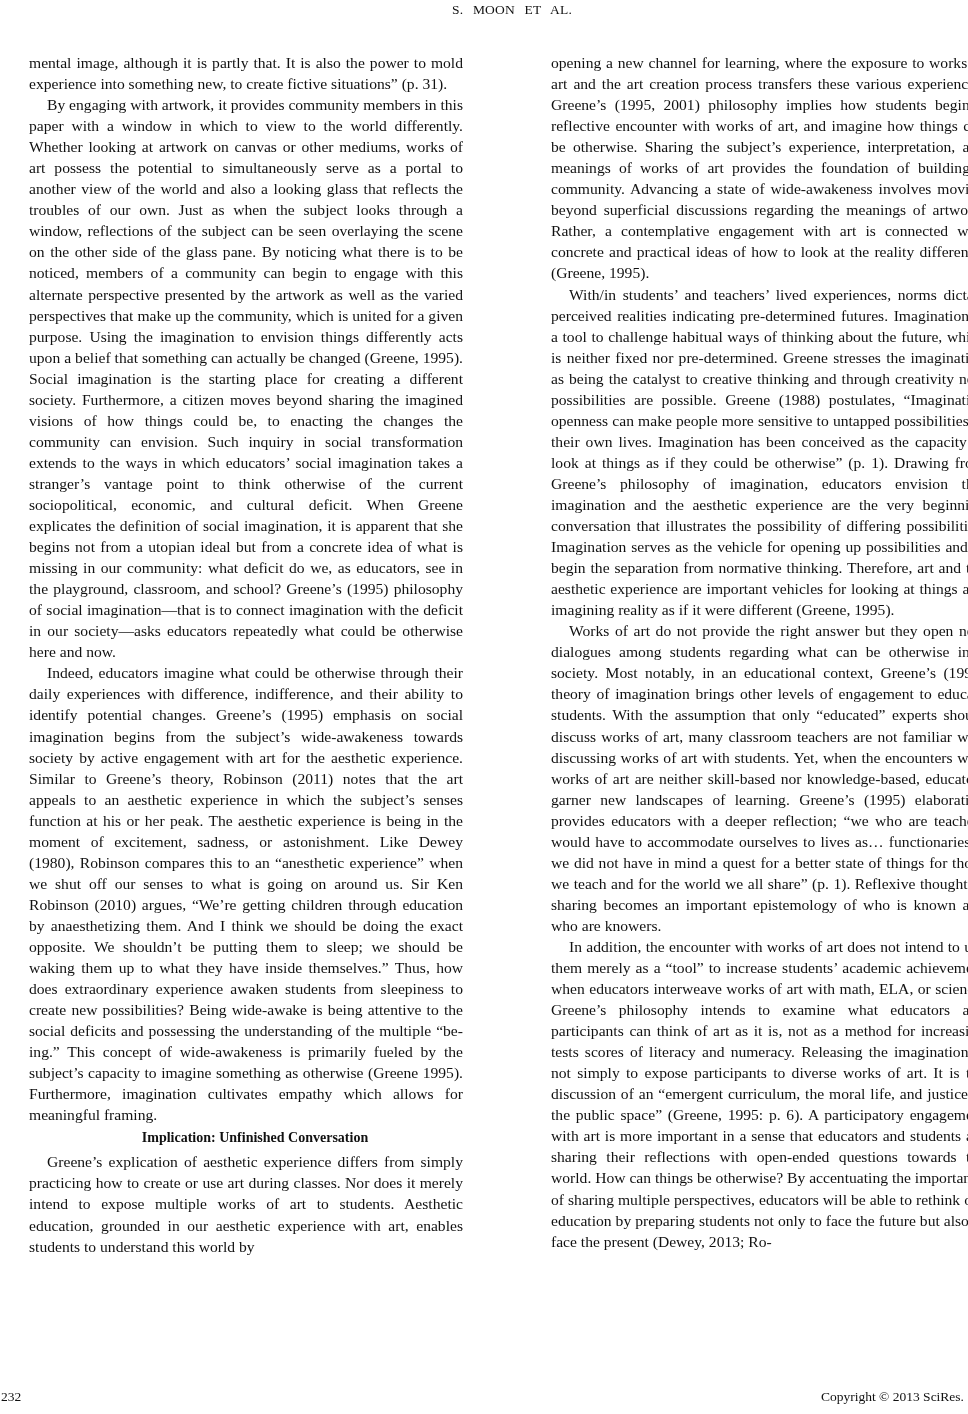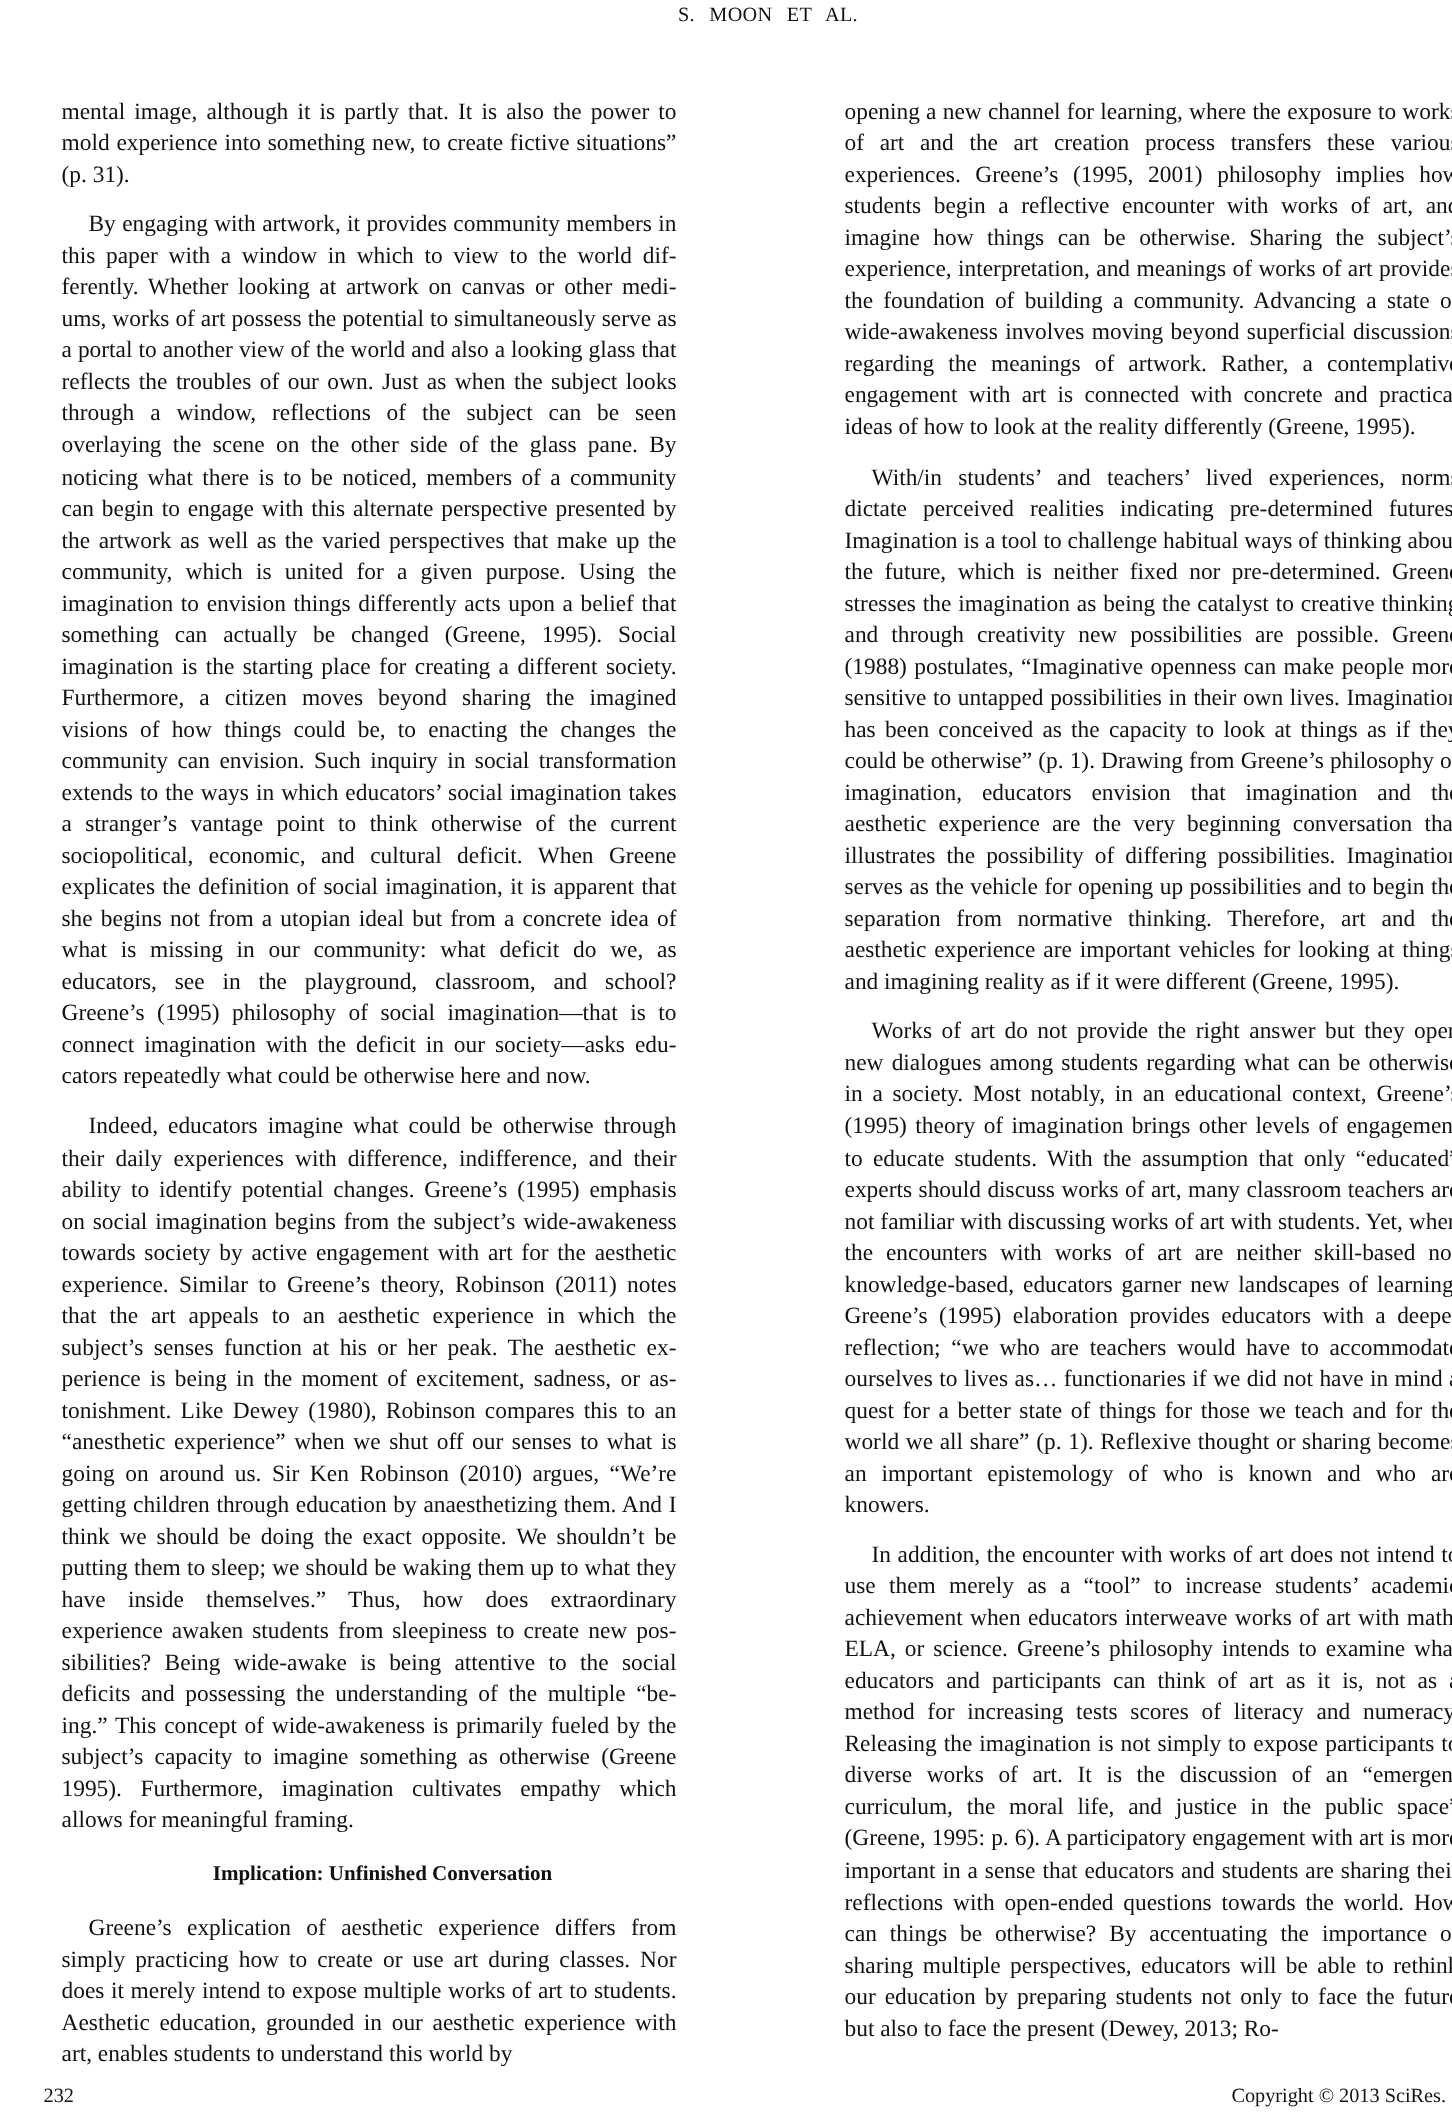--- a/index.html
+++ b/index.html
@@ -12,28 +12,28 @@
     position: absolute; top: 2px; left: 0; width: 968px; text-align: center;
     font-size: 13.5px; letter-spacing: 0.2px; word-spacing: 6px; padding-left: 28px;
   }
   .col {
     position: absolute; top: 52px; width: 462px;
     font-size: 15.6px; line-height: 21.05px;
     text-align: justify; hyphens: manual;
   }
   .col.left { left: 1px; }
   .col.right { left: 523px; }
-  .col p { margin: 12px; text-indent: 18px; padding-left: 28px; }
+  .col p { margin: 0; text-indent: 18px; padding-left: 28px; }
   .col p.noindent { text-indent: 0; }
   .section-heading {
     font-weight: bold; font-size: 14px; text-align: center;
     margin: 20px 0 12px 0; line-height: 26px; text-indent: 0;
   }
   .footer-left {
-    position: absolute; top: 1389px; left: 1px; font-size: 13.5px; margin-left: 28px;
+    position: absolute; top: 1389px; left: 1px; font-size: 13.5px;
   }
   .footer-right {
     position: absolute; top: 1389px; right: 4px; font-size: 13.5px;
   }
 </style>
 </head>
 <body>
 
 <div class="running-head">S. MOON    ET    AL.</div>
 

